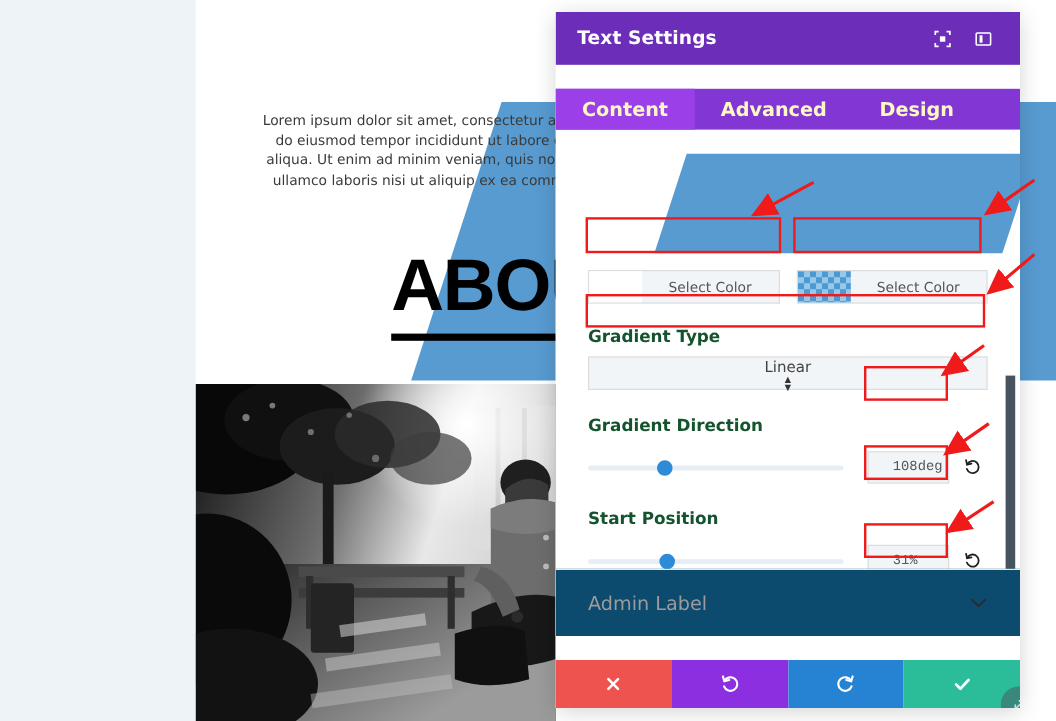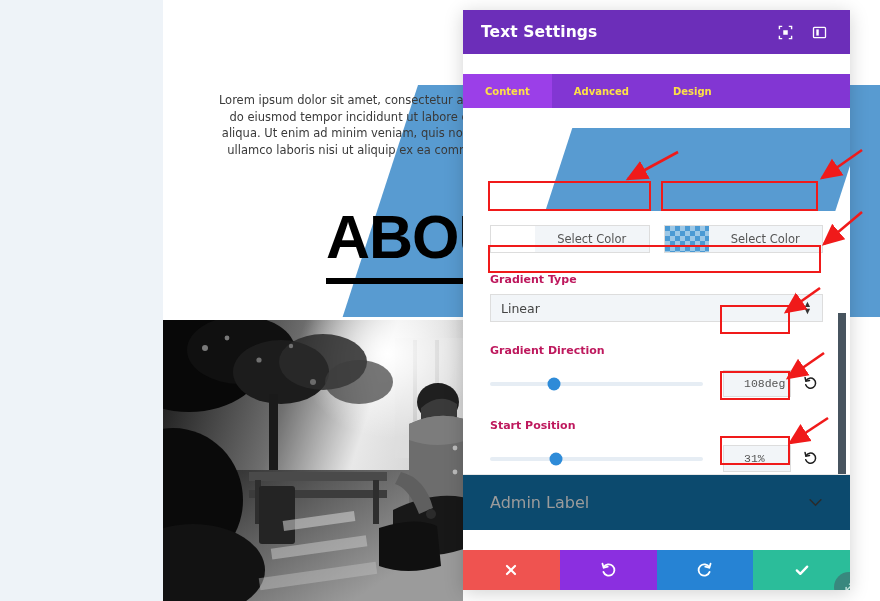--- a/index.html
+++ b/index.html
@@ -148,22 +148,22 @@
     background: #8236d3;
     display: flex;
     align-items: stretch;
     flex: 0 0 auto;
   }
 
   .tab {
     padding: 0 22px;
     display: flex;
     align-items: center;
-    color: #fde047;
-    font-size: 10px;
+    color: #fef9c3;
+    font-size: 16px;
     font-weight: bold;
     font-family: "DejaVu Sans", sans-serif;
     cursor: pointer;
   }
   .tab.active { background: #9b3fe8; }
 
   .modal-body {
     flex: 1 1 auto;
     position: relative;
     background: #fff;
@@ -233,36 +233,37 @@
     display: flex;
     align-items: center;
     justify-content: center;
     font-size: 11.5px;
     color: #555;
     font-family: "DejaVu Sans", sans-serif;
   }
 
   .field-label {
     padding: 0 27px;
-    font-size: 11px;
-    color: #be185d;
+    font-size: 14px;
+    color: #14532d;
     font-weight: bold;
     font-family: "DejaVu Sans", sans-serif;
   }
 
   .select-wrap {
     margin: 8px 27px 0 27px;
     height: 28px;
     border: 1px solid #ddd;
     background: #f2f5f8;
     display: flex;
     align-items: center;
     padding: 0 10px;
     position: relative;
     cursor: pointer;
+    flex-direction: column;
   }
   .select-value {
     flex: 1 1 auto;
     font-size: 12.5px;
     color: #444;
     font-family: "DejaVu Sans", sans-serif;
   }
   .select-arrows {
     font-size: 9px;
     color: #333;

